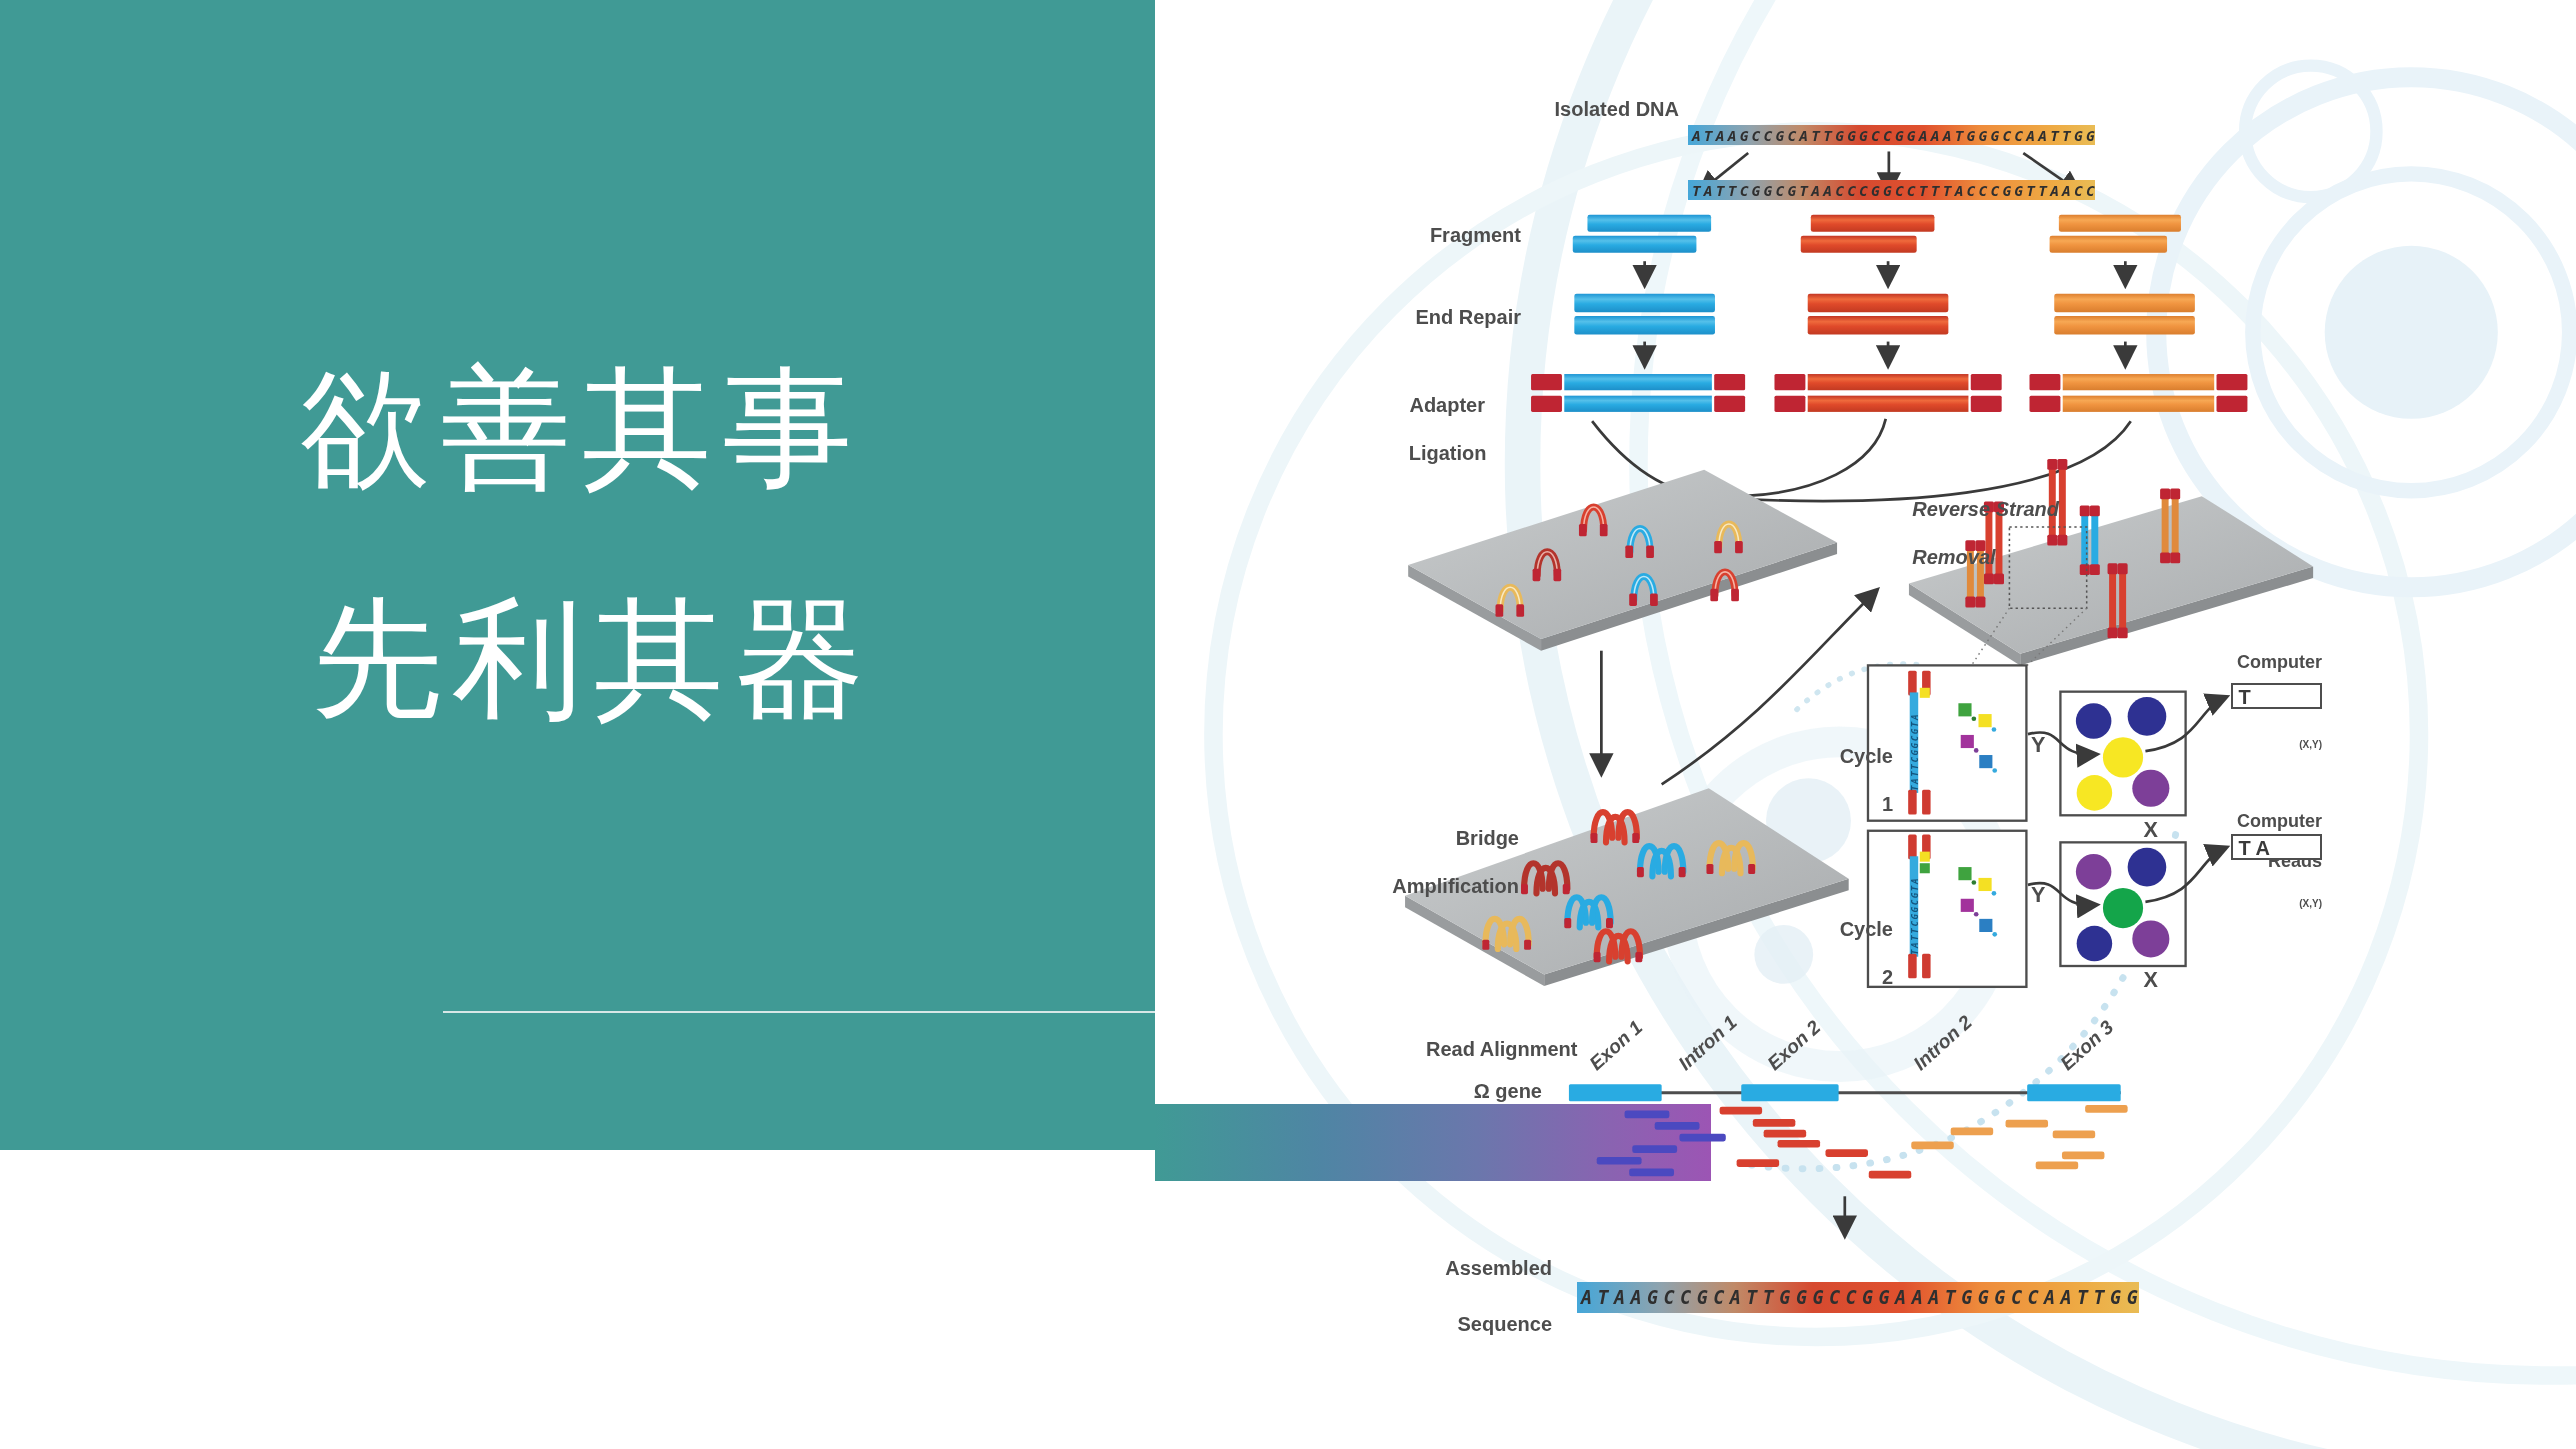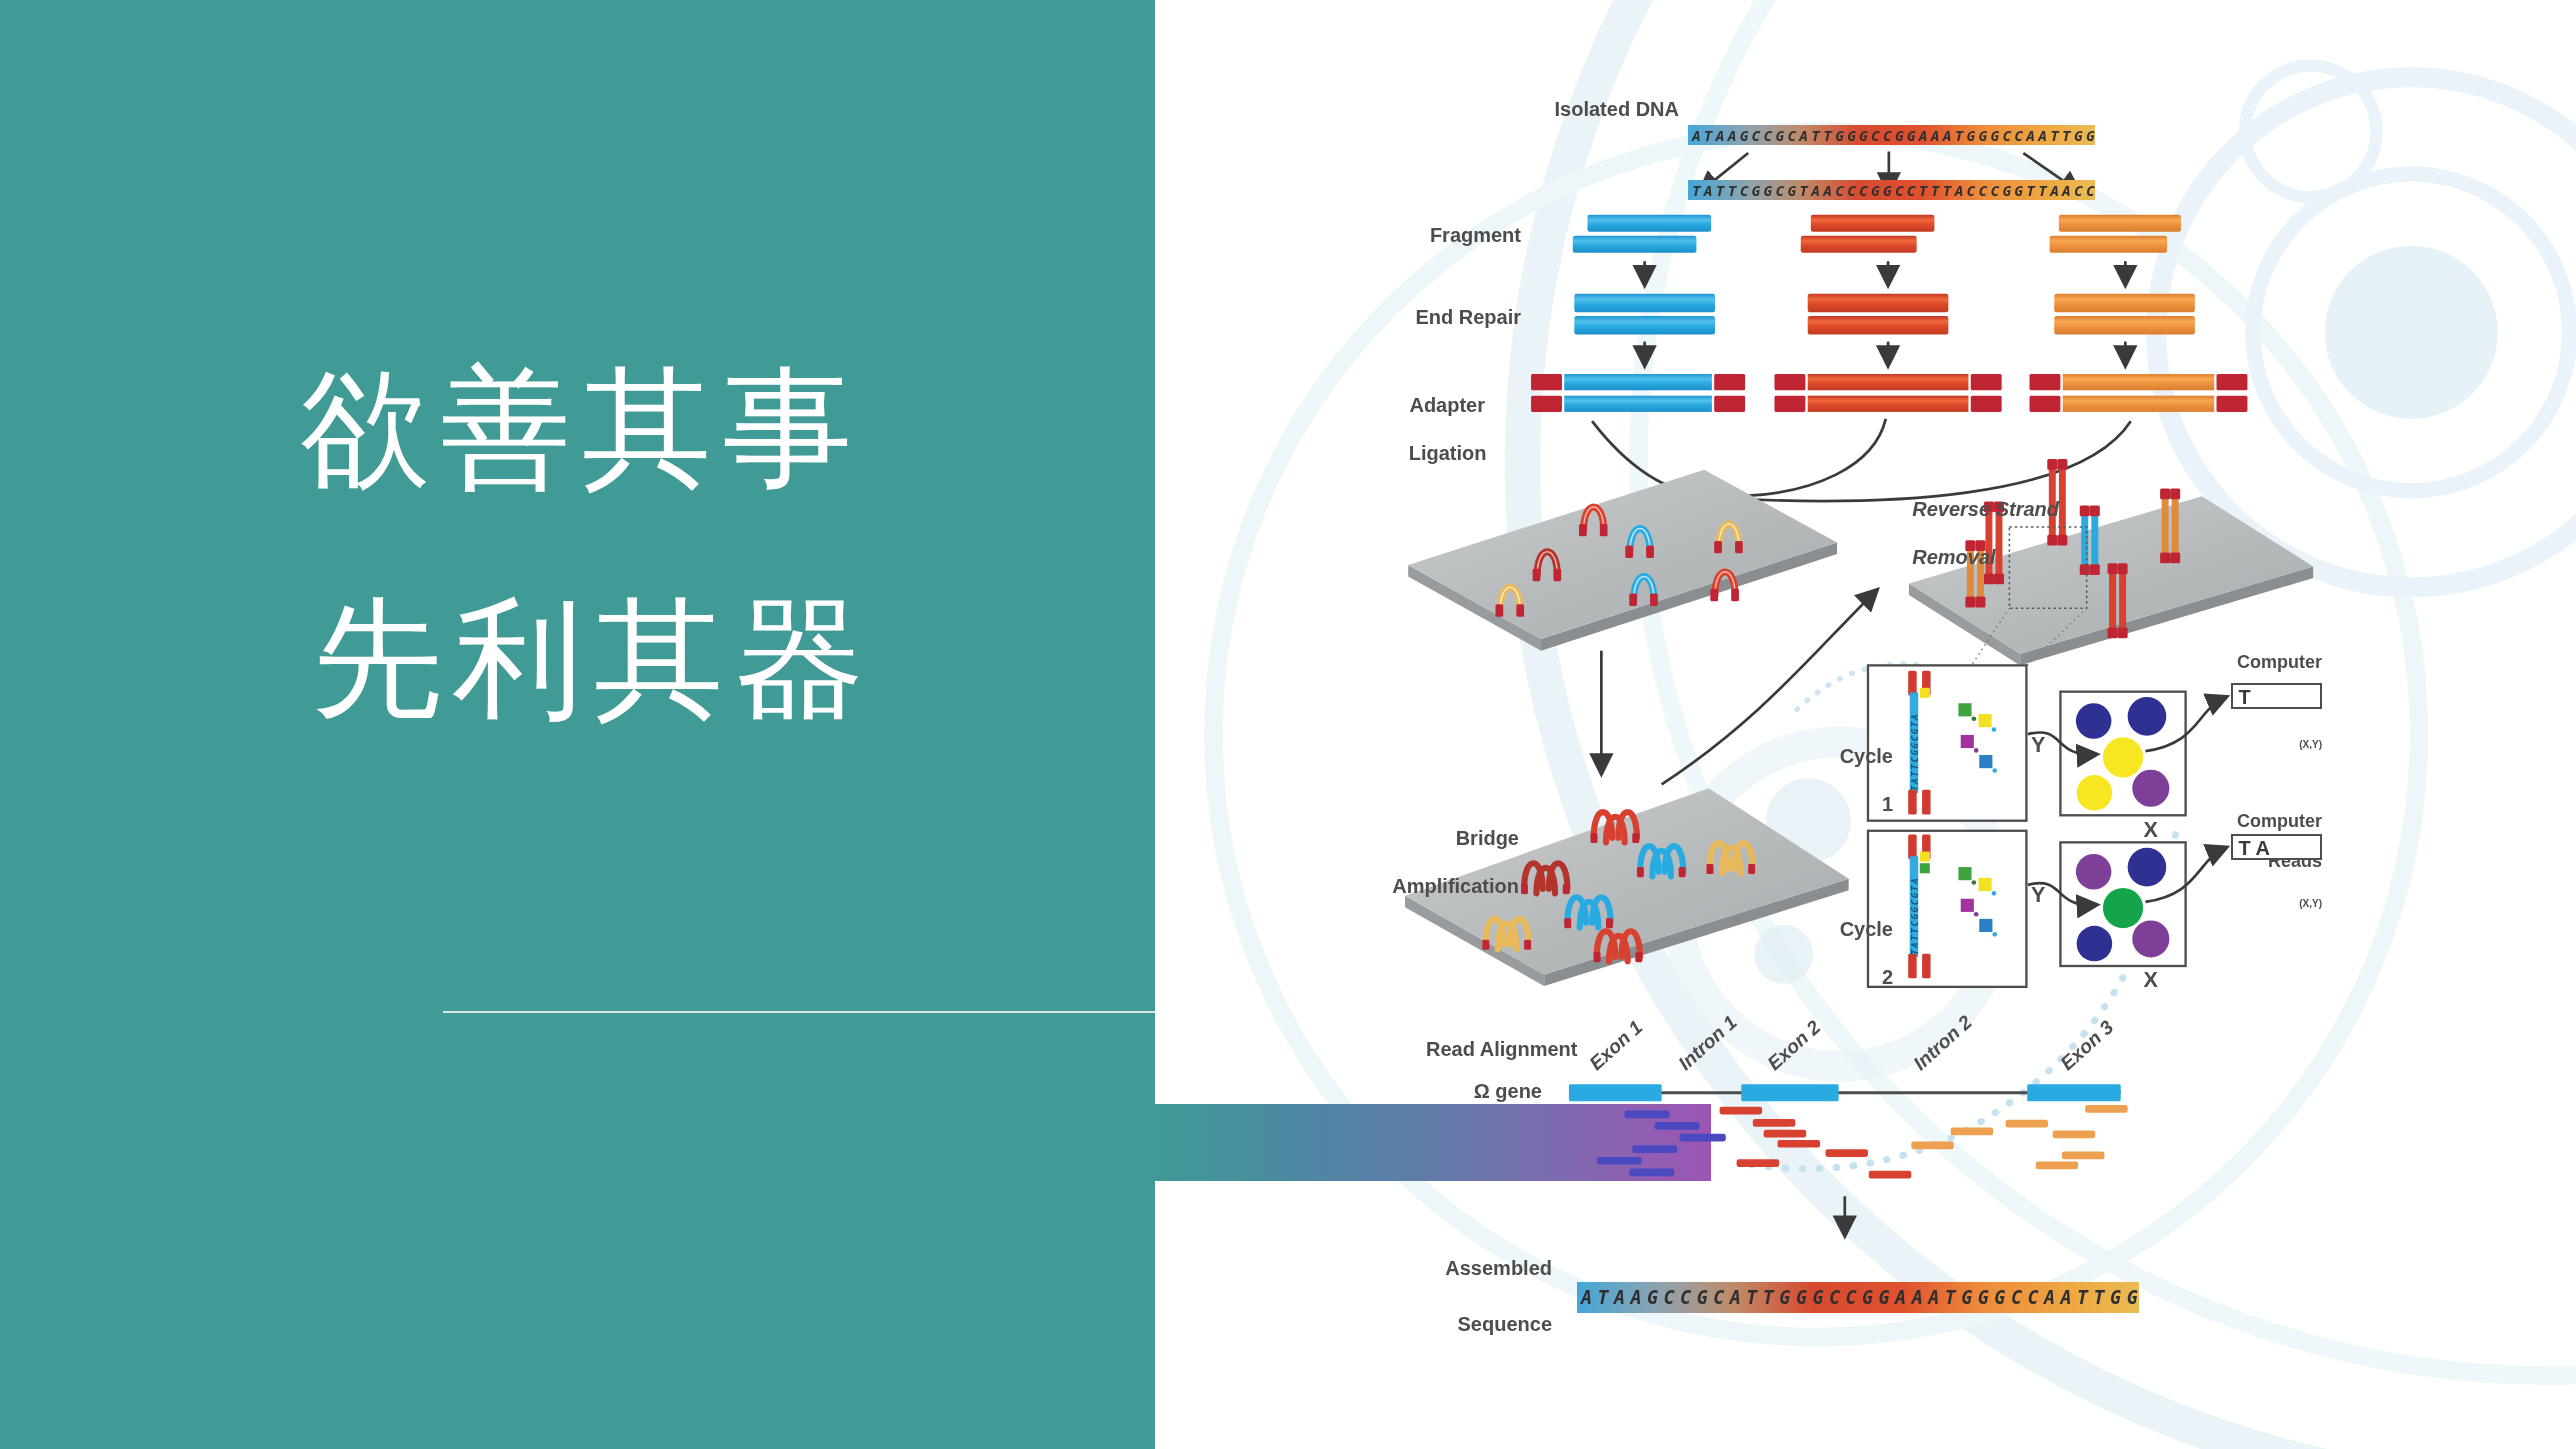--- a/index.html
+++ b/index.html
@@ -5,21 +5,21 @@
   html,body{margin:0;padding:0;background:#fff;}
   #stage{position:relative;width:2576px;height:1449px;overflow:hidden;background:#ffffff;
          font-family:"Liberation Sans",sans-serif;}
   svg{position:absolute;left:0;top:0;}
   .lbl{position:absolute;color:#4d4d4d;font-weight:600;font-size:20px;line-height:24px;white-space:pre;}
   .lbl.center{text-align:right;}
   .lbl.right{text-align:right;}
   .small-lbl{font-size:18px;line-height:20px;}
   .tiny{font-size:10px;}
   
-  .left-panel{position:absolute;left:0;top:0;width:1155px;height:1449px;background:#409a95;z-index:2;}
+  .left-panel{position:absolute;left:0;top:0;width:1155px;height:1150px;background:#409a95;z-index:2;}
   .cn{position:absolute;color:#ffffff;font-size:130px;letter-spacing:10.8px;font-weight:500;
       font-family:"Liberation Sans",sans-serif;white-space:nowrap;}
   .divider{position:absolute;left:443px;top:1011px;width:712px;height:2.3px;background:#e9efef;opacity:.9;}
   
   .grad-bar{position:absolute;left:1155px;top:1104px;width:556px;height:77px;z-index:3;
       background:linear-gradient(90deg,#409a95 0%,#4f85a4 30%,#6b77ac 58%,#8a63b1 82%,#9c55b4 100%);}
   
   .seqbar{position:absolute;z-index:6;font-family:"DejaVu Sans Mono",monospace;
           font-style:italic;font-weight:bold;color:#2f2f2f;white-space:nowrap;overflow:hidden;}
   .seqbar .row{display:block;padding-left:3.9px;margin-top:35px;}

